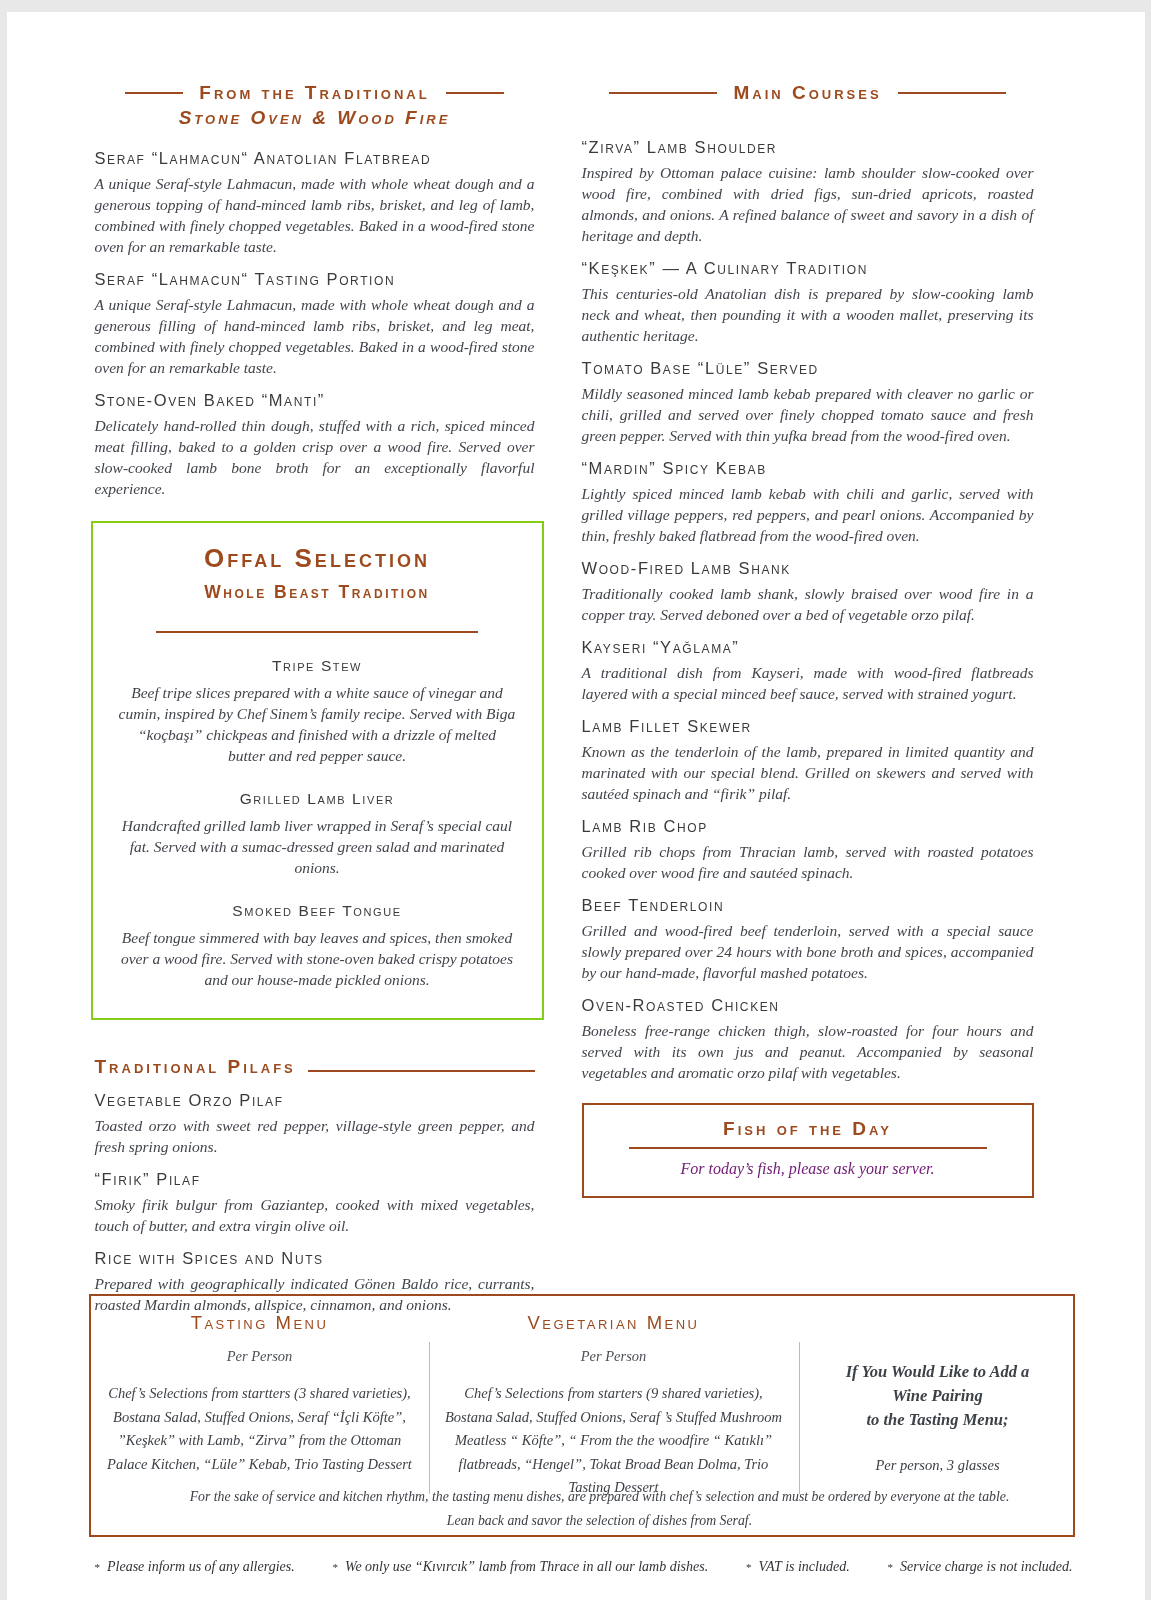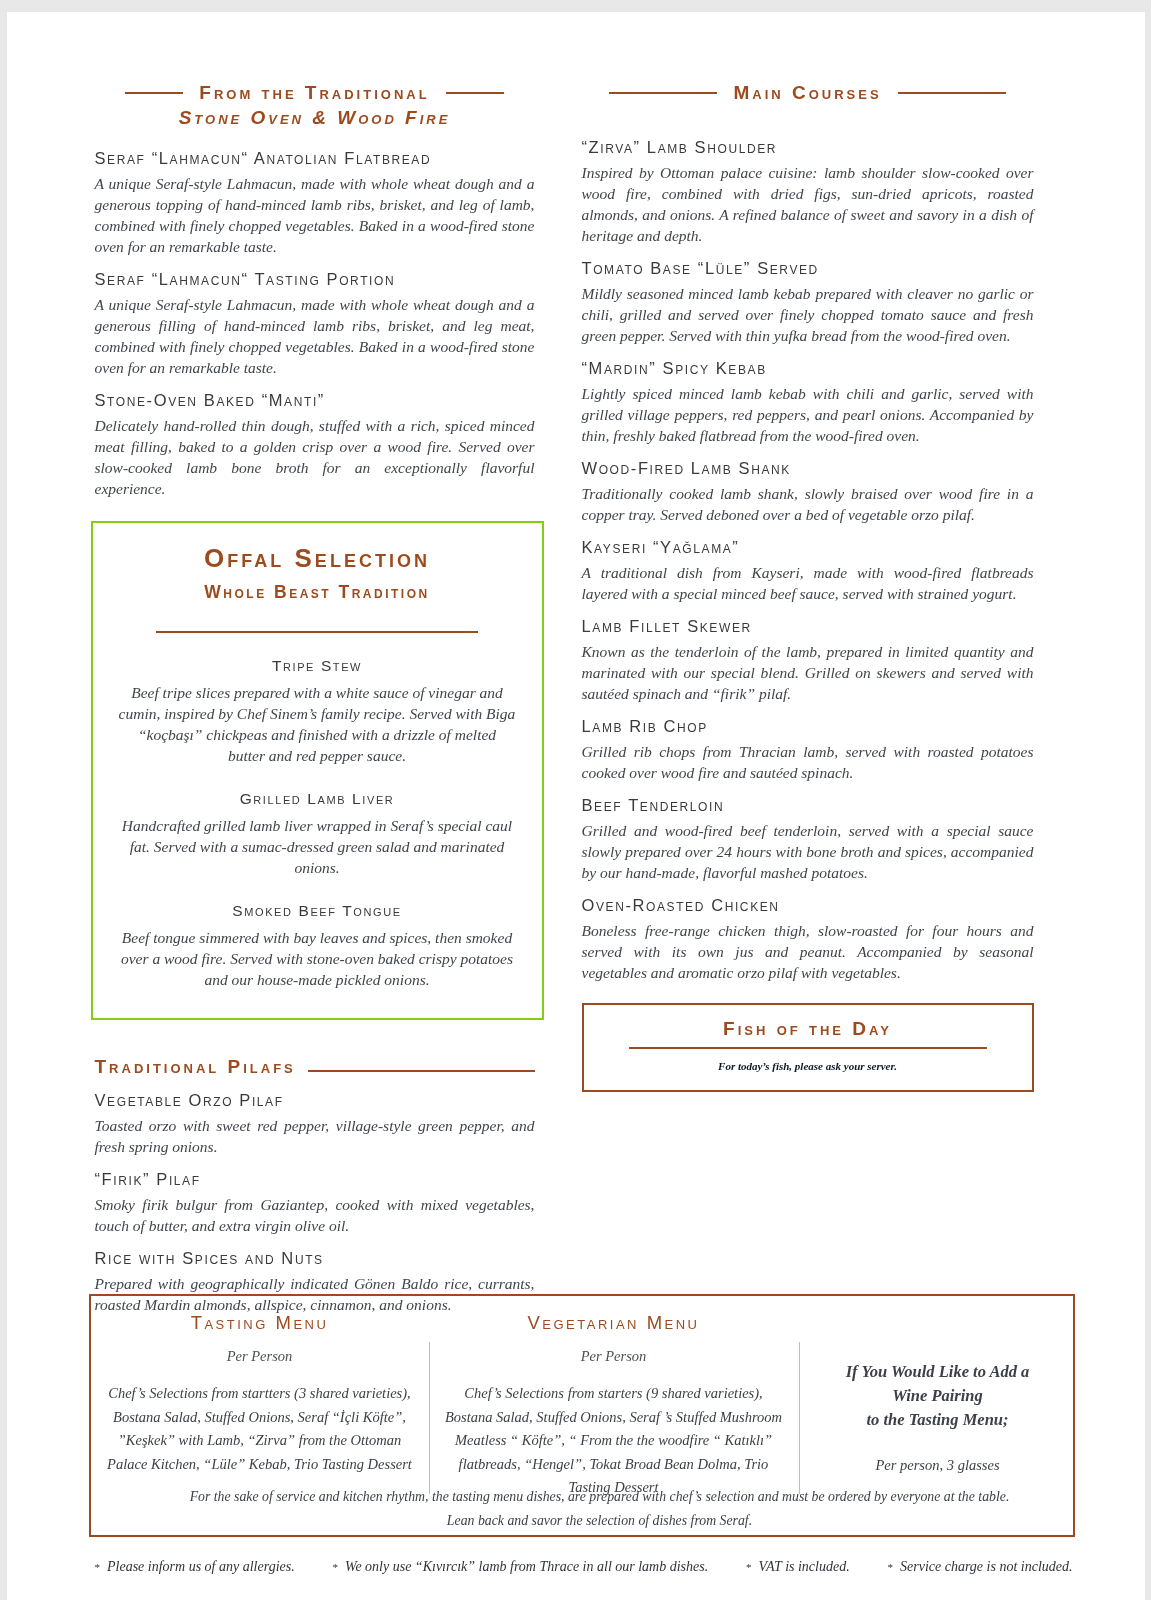--- a/index.html
+++ b/index.html
@@ -59,21 +59,21 @@
   
   .pilafs-head { display:flex; align-items:center; margin-top:36px; }
   .pilafs-head .rule-fill { flex:1; height:2px; background:#9d4b1e; margin-left:12px; margin-top:8px; }
 
   
   .fish-box {
     box-sizing:border-box; border:2px solid #9d4b1e; margin-top:20px;
     text-align:center; padding:13px 18px 18px;
   }
   .fish-rule { width:358px; height:2px; background:#9d4b1e; margin:7px auto 11px; }
-  .fish-desc { font-style:italic; font-size:11px; color:#0f172a;font-weight:bold; }
+  .fish-desc { font-style:italic; font-size:16px; color:#701a75; }
 
   
   .bottom-box {
     position:absolute; left:82px; top:1282px; width:986px; height:243px;
     box-sizing:border-box; border:2px solid #9d4b1e;
   }
   .bb-title {
     position:absolute; top:16px; text-align:center;
     font-family:"Liberation Sans", sans-serif; font-variant:small-caps;
     font-weight:normal; color:#9d4b1e; font-size:18.5px; letter-spacing:2.5px;
@@ -180,20 +180,24 @@
       <span class="dash dash-l"></span>
       <span class="sec-head-txt">Main Courses</span>
       <span class="dash dash-l"></span>
     </div>
 
     <div class="mi first">
       <div class="mi-title">“Zirva” Lamb Shoulder</div>
       <div class="mi-desc">Inspired by Ottoman palace cuisine: lamb shoulder slow-cooked over wood fire, combined with dried figs, sun-dried apricots, roasted almonds, and onions. A refined balance of sweet and savory in a dish of heritage and depth.</div>
     </div>
     <div class="mi">
+      <div class="mi-title">“Keşkek” — A Culinary Tradition</div>
+      <div class="mi-desc">This centuries-old Anatolian dish is prepared by slow-cooking lamb neck and wheat, then pounding it with a wooden mallet, preserving its authentic heritage.</div>
+    </div>
+    <div class="mi">
       <div class="mi-title">Tomato Base “Lüle” Served</div>
       <div class="mi-desc">Mildly seasoned minced lamb kebab prepared with cleaver no garlic or chili, grilled and served over finely chopped tomato sauce and fresh green pepper. Served with thin yufka bread from the wood-fired oven.</div>
     </div>
     <div class="mi">
       <div class="mi-title">“Mardin” Spicy Kebab</div>
       <div class="mi-desc">Lightly spiced minced lamb kebab with chili and garlic, served with grilled village peppers, red peppers, and pearl onions. Accompanied by thin, freshly baked flatbread from the wood-fired oven.</div>
     </div>
     <div class="mi">
       <div class="mi-title">Wood-Fired Lamb Shank</div>
       <div class="mi-desc">Traditionally cooked lamb shank, slowly braised over wood fire in a copper tray. Served deboned over a bed of vegetable orzo pilaf.</div>

